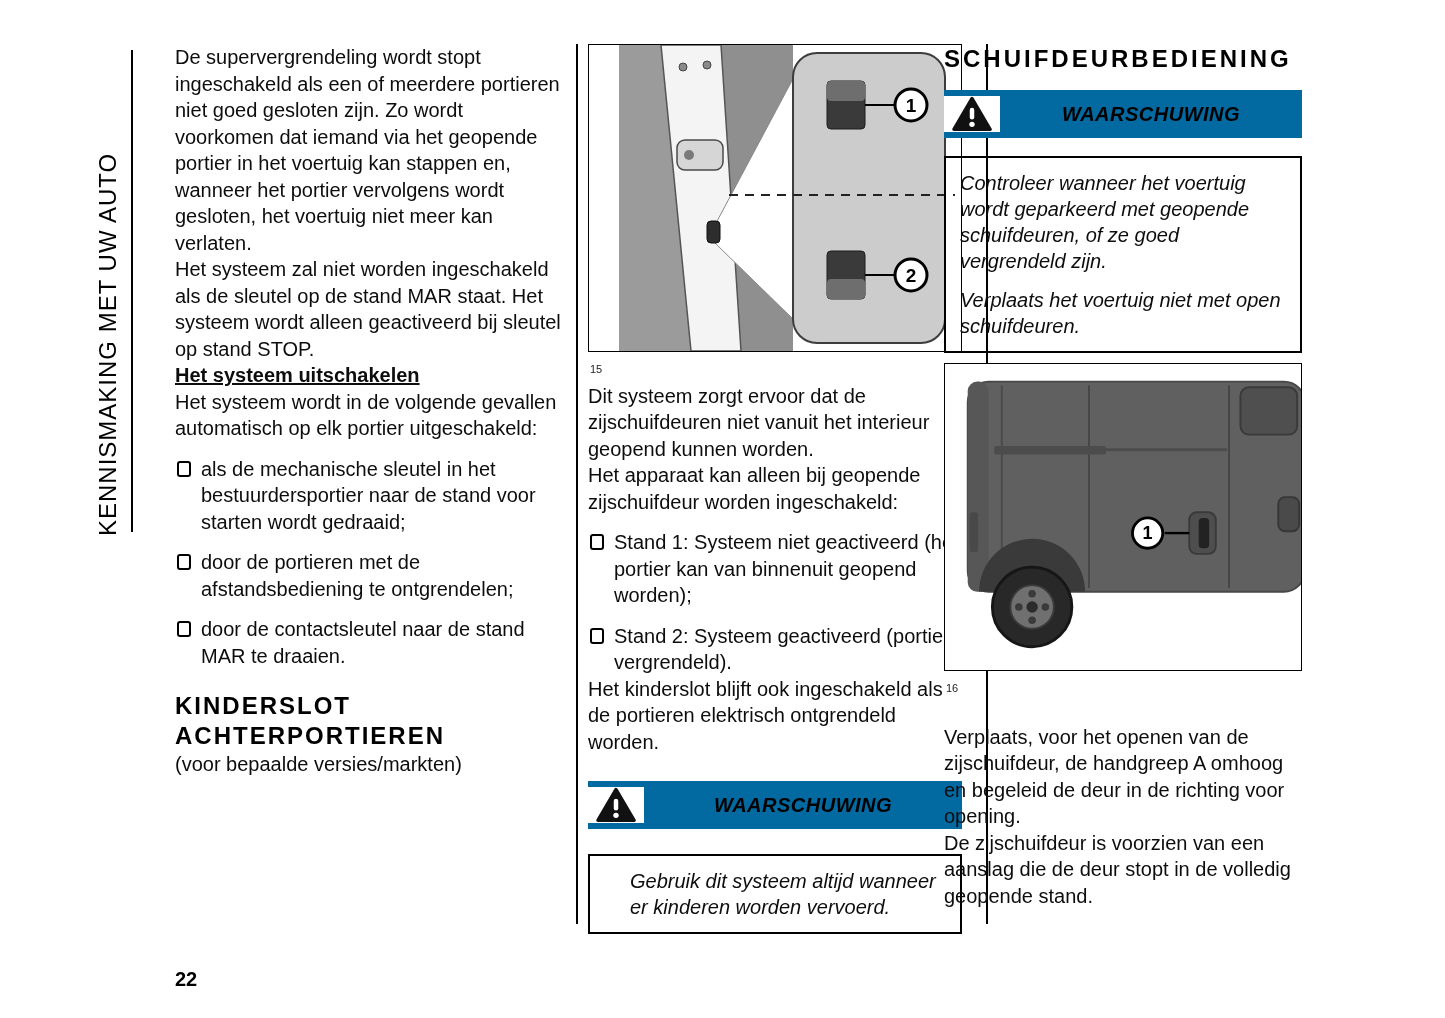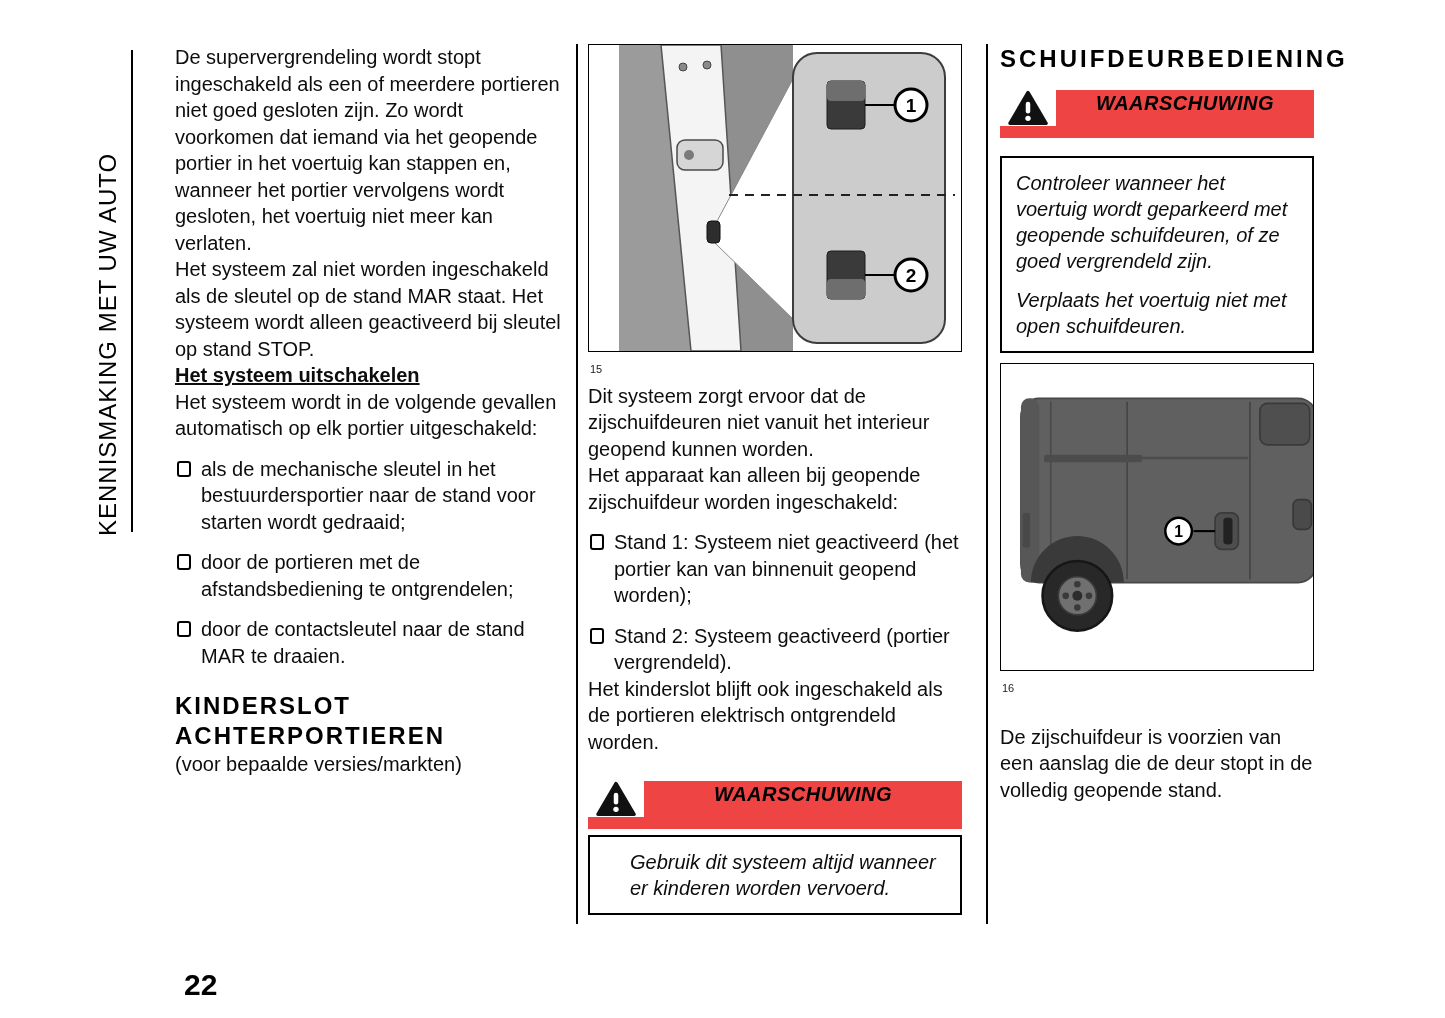--- a/index.html
+++ b/index.html
@@ -11,30 +11,30 @@
   .page { position:absolute; inset:0; background:#fff; }
 
   
   .chapter-title {
     position:absolute; left:94px; top:48px; height:488px;
     writing-mode:vertical-rl; transform:rotate(180deg);
     font-size:24px; letter-spacing:1px; color:#000; white-space:nowrap;
   }
   .title-rule { position:absolute; left:131px; top:50px; width:2px; height:482px; background:#000; }
 
-  .page-number { position:absolute; left:184px; top:968px; font-size:30px; font-weight:bold; color:#000; }
+  .page-number { position:absolute; left:175px; top:968px; font-size:20px; font-weight:bold; color:#000; }
 
   .vdivider { position:absolute; top:44px; height:880px; width:1.5px; background:#000; }
   .vdivider.d1 { left:576px; }
   .vdivider.d2 { left:986px; }
 
   .col { position:absolute; top:44px; font-size:20px; line-height:26.5px; color:#0d0d0d; }
   .col1 { left:175px; width:392px; }
   .col2 { left:588px; width:374px; }
-  .col3 { left:1000px; width:314px; }
+  .col3 { left:944px; width:358px; }
 
   .col p { margin:0; }
   .bold-inline { font-weight:bold;text-decoration:underline; }
 
   .section-heading {
     font-size:24px; font-weight:800; letter-spacing:2px; line-height:30px; color:#000;
   }
   .col1 .section-heading { margin-top:22px; }
   .note { margin-top:8px; }
 
@@ -45,35 +45,35 @@
   }
   .bullet .bullet-text { flex:1; }
 
   .mt14 { margin-top:14px; }
 
   .figure { border:1px solid #000; background:#fff; overflow:hidden; }
   .fig15, .fig16 { height:308px; width:100%; }
   .figure svg { display:block; width:100%; height:100%; }
   .fig-label { font-size:11px; color:#222; margin:4px 0 0 2px; }
 
-  .warnbar { display:flex; align-items:flex-start; height:48px; background:#ef4444; }
+  .warnbar { display:flex; align-items:center; height:48px; background:#0369a1; }
   .warnbar .tri-box { width:56px; background:#fff; display:flex; align-items:center; justify-content:center; }
   .warnbar .warn-title {
     flex:1; display:flex; align-items:center; justify-content:center;
     font-weight:bold; font-style:italic; font-size:20px; letter-spacing:0.5px; color:#000;
   }
   .col2 .warnbar { margin-top:26px; }
   .col3 .warnbar { margin-top:16px; }
 
   .warnbox {
     border:2px solid #000; padding:12px 14px; font-style:italic;
     font-size:20px; line-height:26px; color:#0d0d0d;
   }
   .warnbox p + p { margin-top:13px; }
-  .col2 .warnbox { margin-top:6px;padding-left:40px; }
+  .col2 .warnbox { margin-top:25px;padding-left:40px; }
   .col3 .warnbox { margin-top:18px; }
 
   .col2 .text-block { }
   .col3 .figure { margin-top:10px; }
   .col3 .text-block { margin-top:22px; }
 
   .callout-num { font-family:"Liberation Sans", sans-serif; font-size:19px; font-weight:bold; fill:#000; }
 </style>
 </head>
 <body>
@@ -227,18 +227,19 @@
         <rect x="268" y="154" width="11" height="32" rx="4" fill="#222"></rect>
 
         <line x1="232" y1="170" x2="258" y2="170" stroke="#000" stroke-width="2.5"></line>
         <circle cx="214" cy="170" r="16" fill="#fff" stroke="#000" stroke-width="3"></circle>
         <text class="callout-num" x="214" y="170" text-anchor="middle" dominant-baseline="central">1</text>
       </svg>
     </figure>
     <div class="fig-label">16</div>
 
     <div class="text-block">
+      <p>Verplaats, voor het openen van de zijschuifdeur, de handgreep A omhoog en begeleid de deur in de richting voor opening.</p>
       <p>De zijschuifdeur is voorzien van een aanslag die de deur stopt in de volledig geopende stand.</p>
     </div>
   </div>
 
   <div class="page-number">22</div>
 </div>
 
 </body></html>

